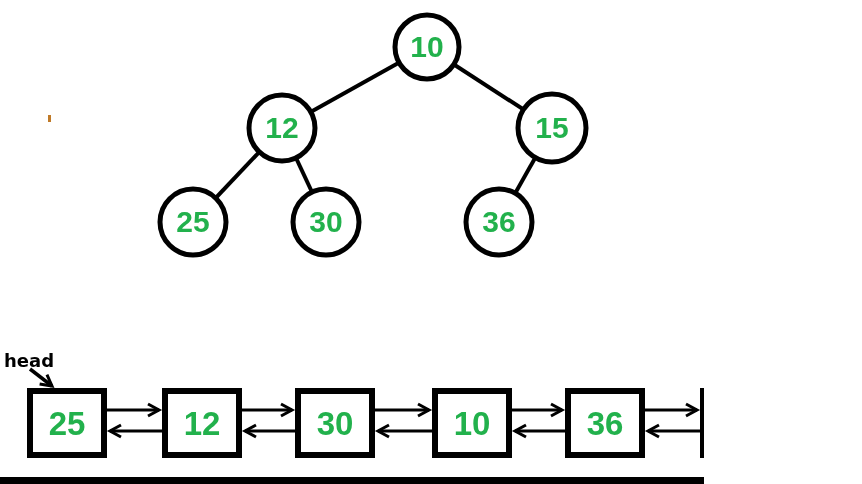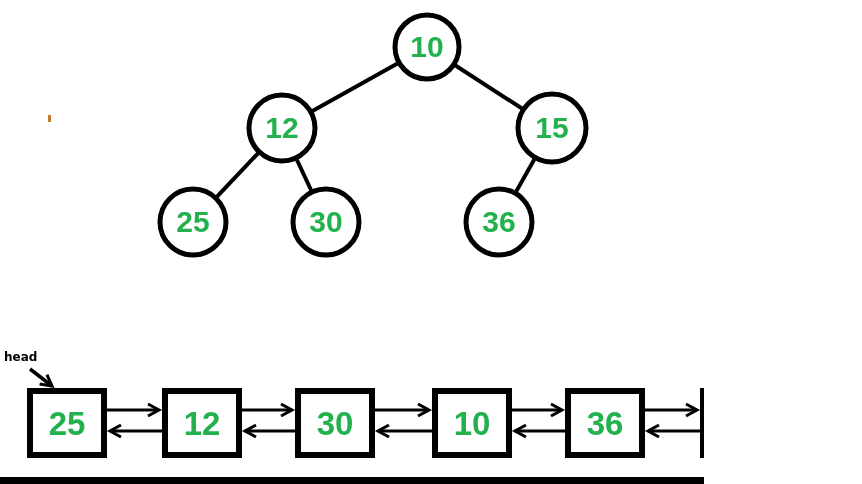--- a/index.html
+++ b/index.html
@@ -39,21 +39,21 @@
     font-size:22px;
     line-height:28px;
     font-family:"DejaVu Sans","Liberation Sans",sans-serif;
     white-space:nowrap;
   }
   .head-label{
     position:absolute;
     left:4px;top:351px;
     color:#000000;
     font-weight:bold;
-    font-size:12px;
+    font-size:18px;
     line-height:1.1;
     font-family:"DejaVu Sans","Liberation Sans",sans-serif;
     text-align:right;
   }
   .stray{
     position:absolute;
     left:48px;top:115px;
     width:3px;height:7px;
     background:#c07a28;
   }

